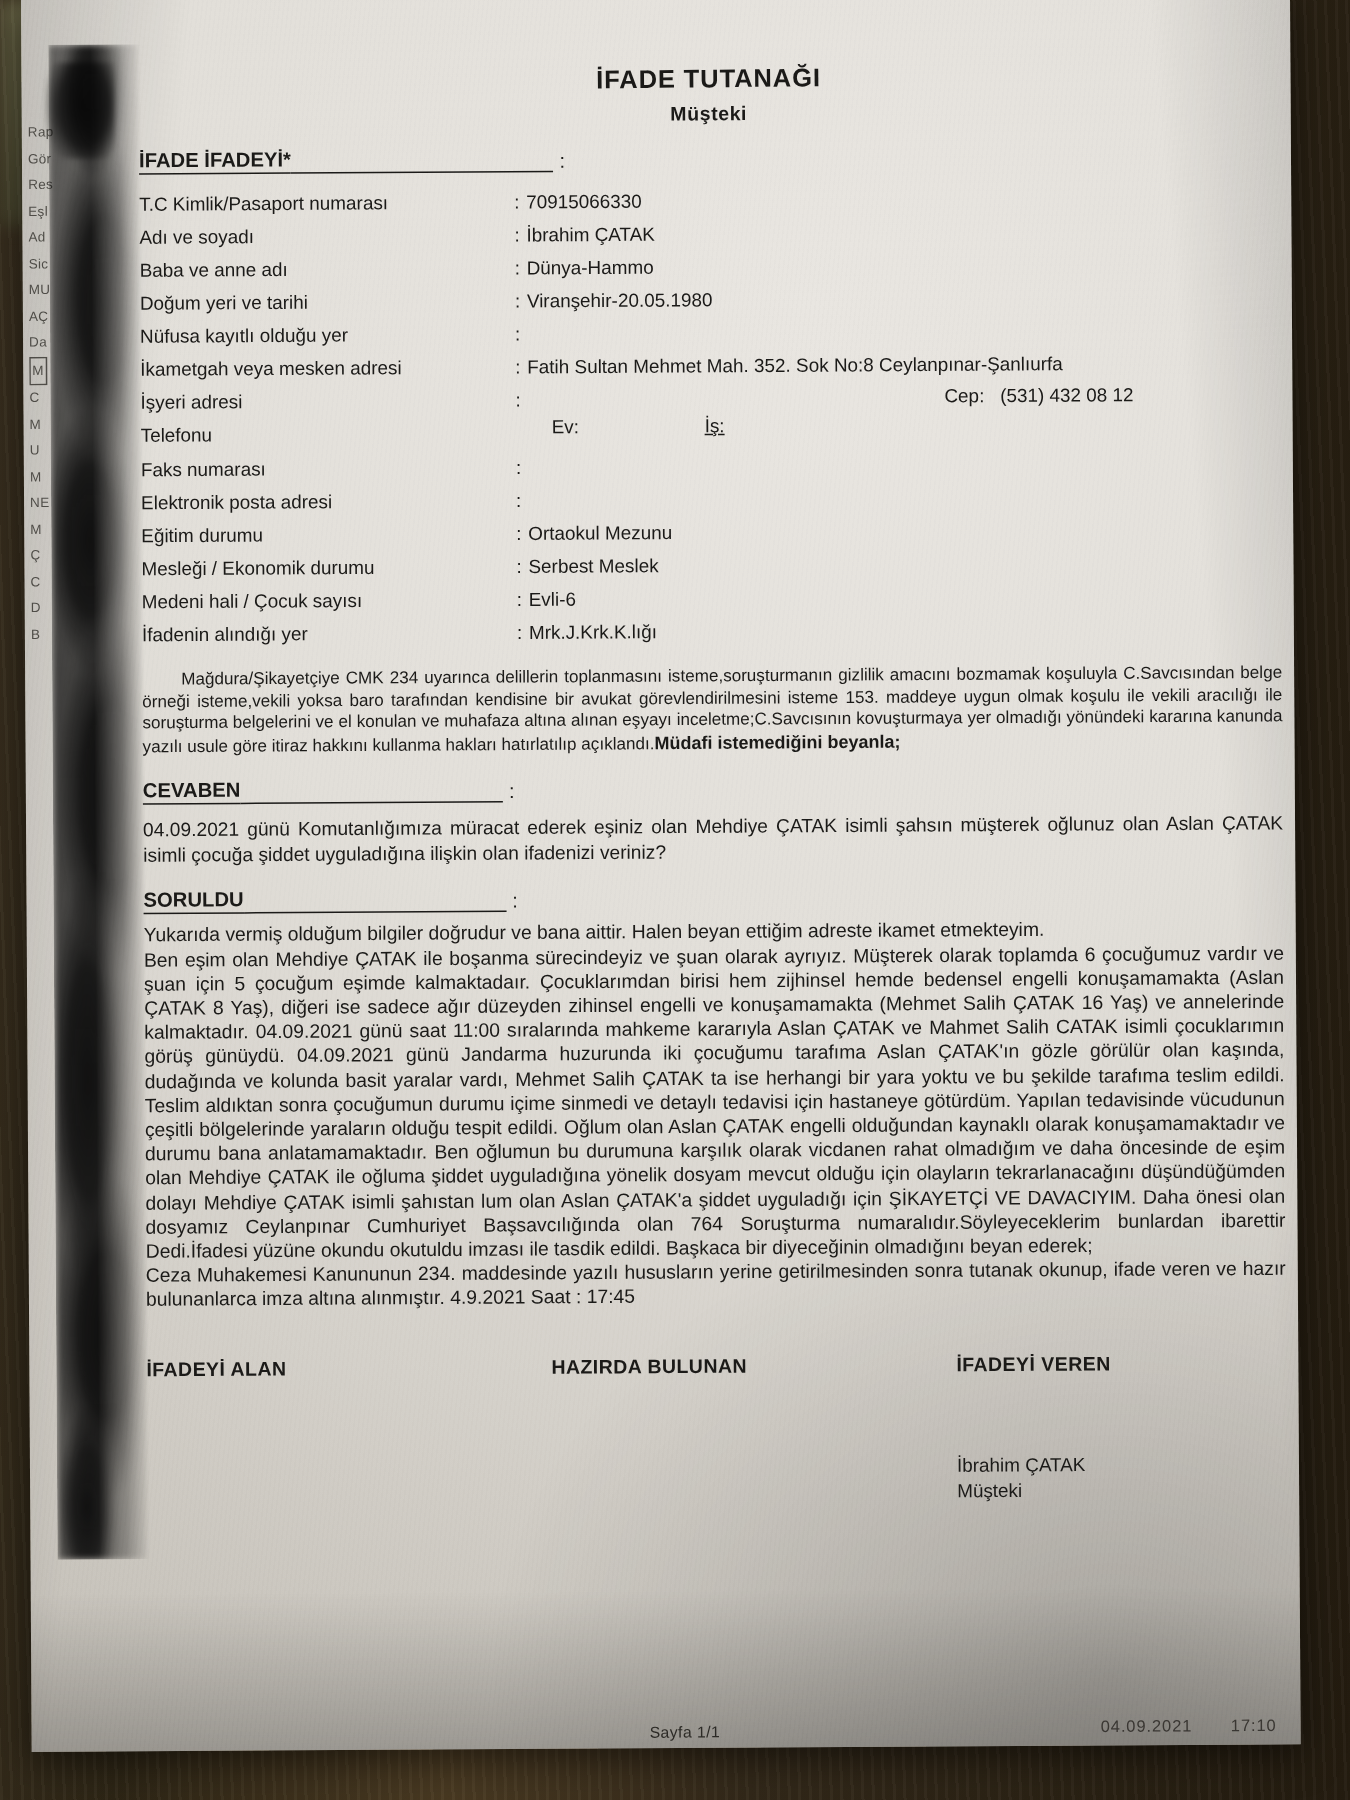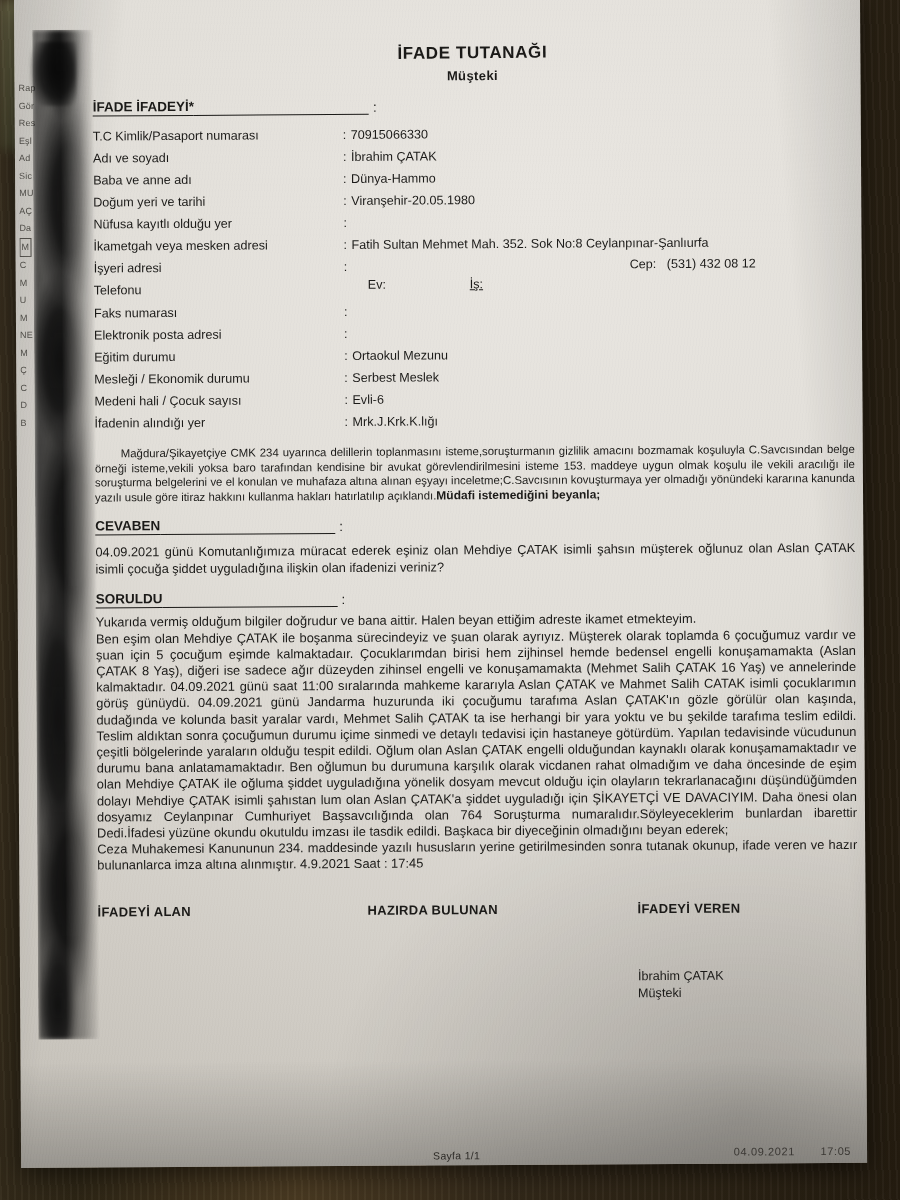--- a/index.html
+++ b/index.html
@@ -318,16 +318,16 @@
       <div>İbrahim ÇATAK</div>
       <div>Müşteki</div>
     </div>
 
   </div>
 
   <div class="page-foot">Sayfa 1/1</div>
 
   <div class="stamp-foot">
     <span>04.09.2021</span>
-    <span>17:05</span>
+    <span>17:10</span>
   </div>
 
 </div>
 
 </body></html>

